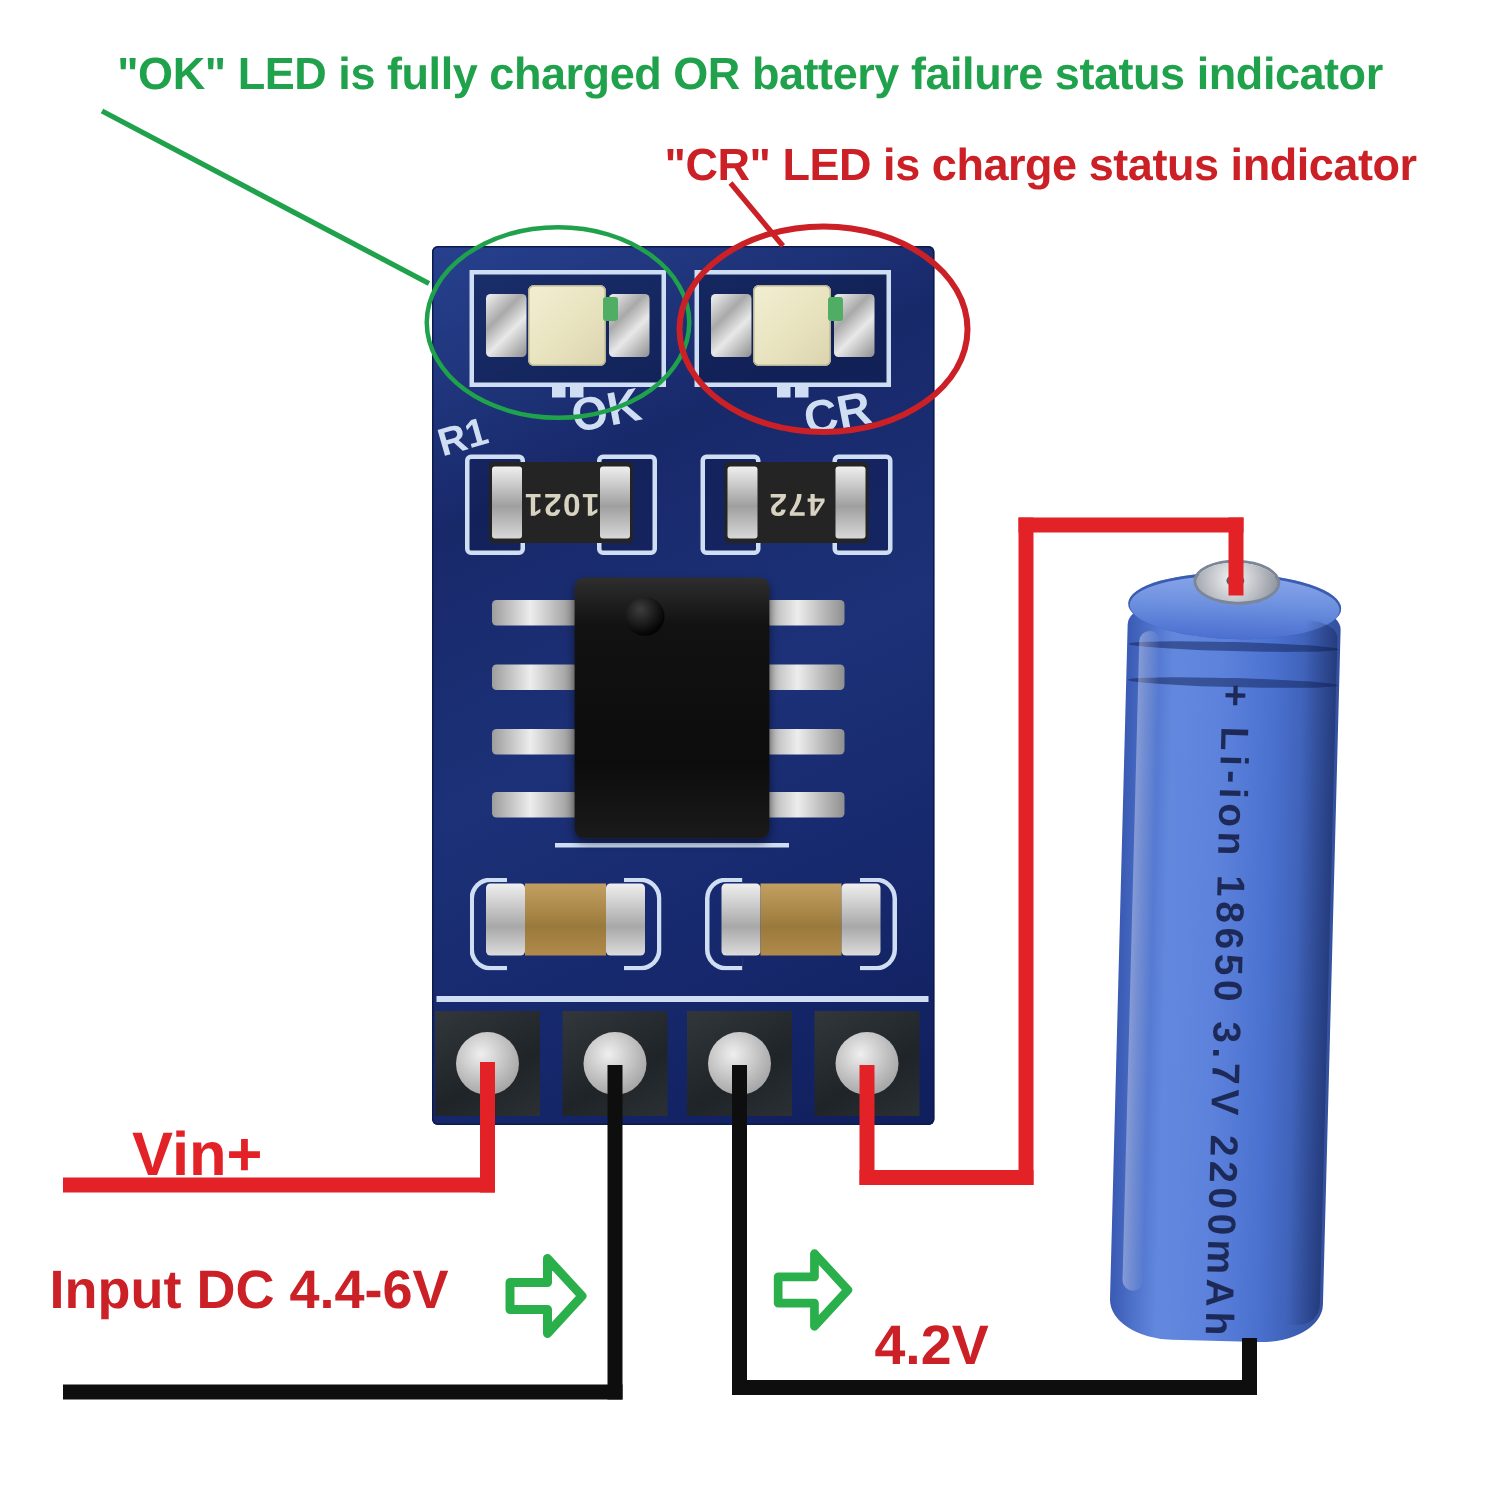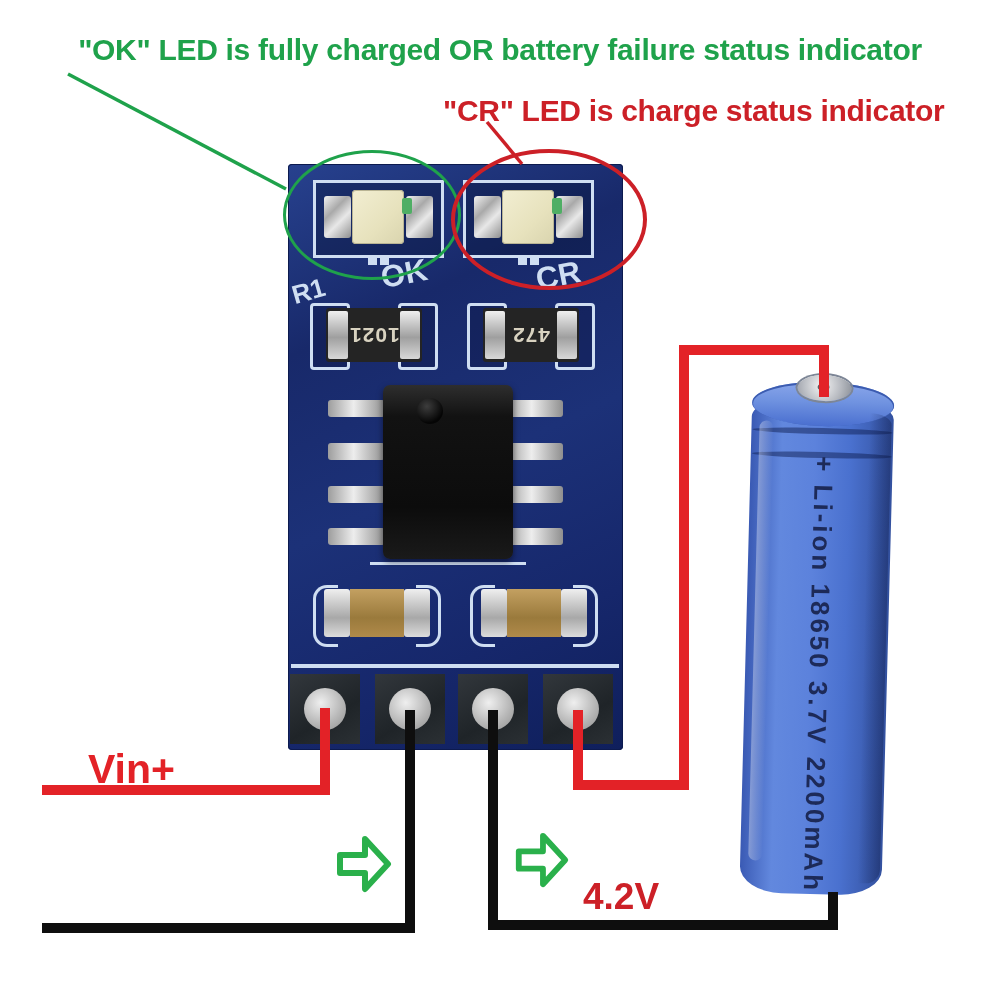--- a/index.html
+++ b/index.html
@@ -258,20 +258,21 @@
     <div class="btn"></div>
     <div class="band" style="top:46px;"></div>
     <div class="band" style="top:70px;"></div>
     <div class="shineL"></div>
     <div class="shadeR"></div>
     <div class="label">+ Li-ion 18650 3.7V 2200mAh</div>
   </div>
 
 
   <div class="t vin-plus">Vin+</div>
+  <div class="t input-dc">Input DC 4.4-6V</div>
   <div class="t out-v">4.2V</div>
 
   <svg class="arrow" style="left:336px;top:833px;" width="56" height="62" viewBox="0 0 56 62">
     <polygon points="4,22 29,22 29,6 52,31 29,56 29,40 4,40" fill="#ffffff" style="stroke:var(--arrow-green)" stroke-width="6" stroke-linejoin="round"></polygon>
   </svg>
   <svg class="arrow" style="left:514px;top:830px;" width="56" height="60" viewBox="0 0 56 62">
     <polygon points="4,22 29,22 29,6 52,31 29,56 29,40 4,40" fill="#ffffff" style="stroke:var(--arrow-green)" stroke-width="6" stroke-linejoin="round"></polygon>
   </svg>
 
 </div>

